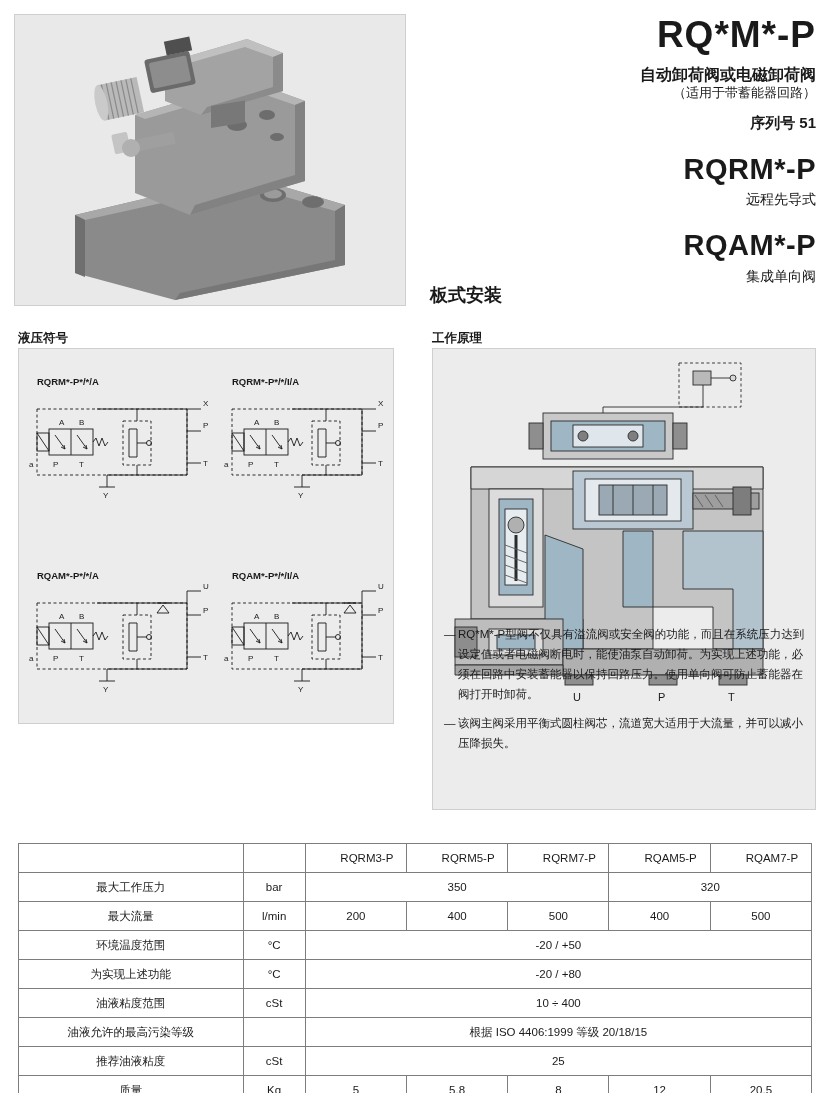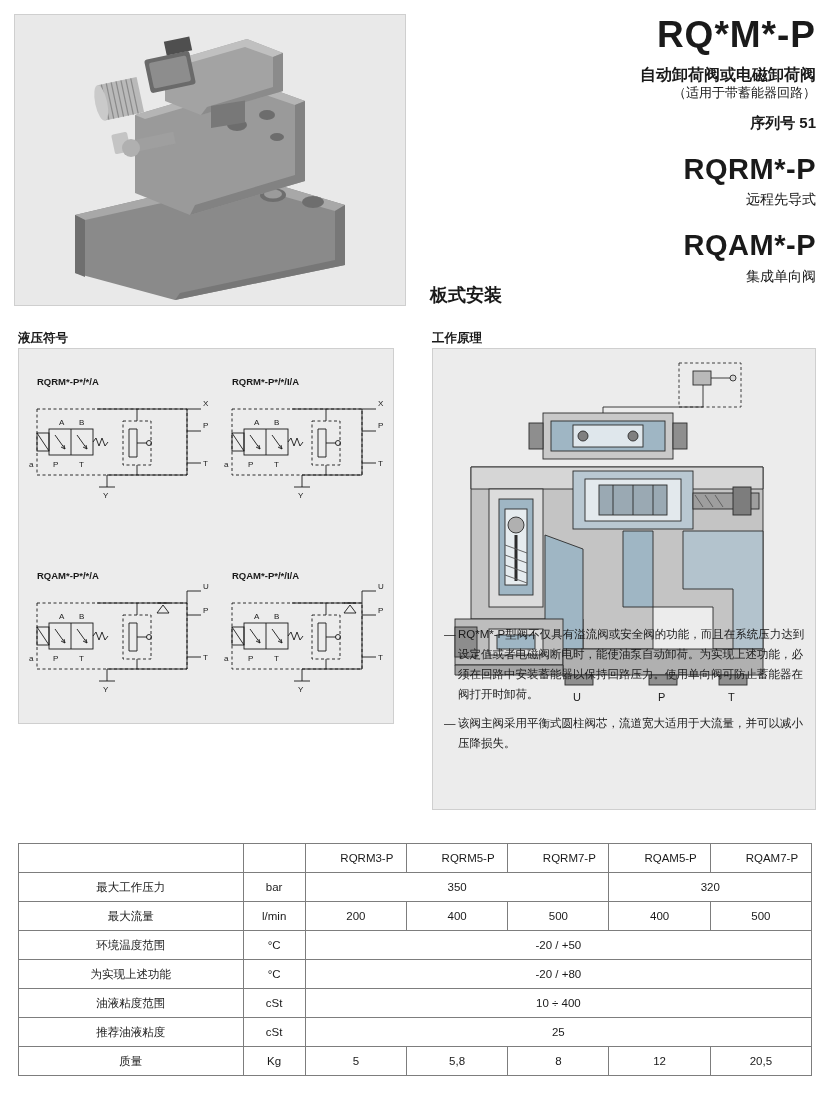--- a/index.html
+++ b/index.html
@@ -437,20 +437,25 @@
           <td class="rowlabel">为实现上述功能</td>
           <td class="unit">°C</td>
           <td colspan="5">-20 / +80</td>
         </tr>
         <tr>
           <td class="rowlabel">油液粘度范围</td>
           <td class="unit">cSt</td>
           <td colspan="5">10 ÷ 400</td>
         </tr>
         <tr>
+          <td class="rowlabel">油液允许的最高污染等级</td>
+          <td class="unit" colspan="1"></td>
+          <td colspan="5">根据 ISO 4406:1999 等级 20/18/15</td>
+        </tr>
+        <tr>
           <td class="rowlabel">推荐油液粘度</td>
           <td class="unit">cSt</td>
           <td colspan="5">25</td>
         </tr>
         <tr>
           <td class="rowlabel">质量</td>
           <td class="unit">Kg</td>
           <td class="colw">5</td>
           <td class="colw">5,8</td>
           <td class="colw">8</td>

